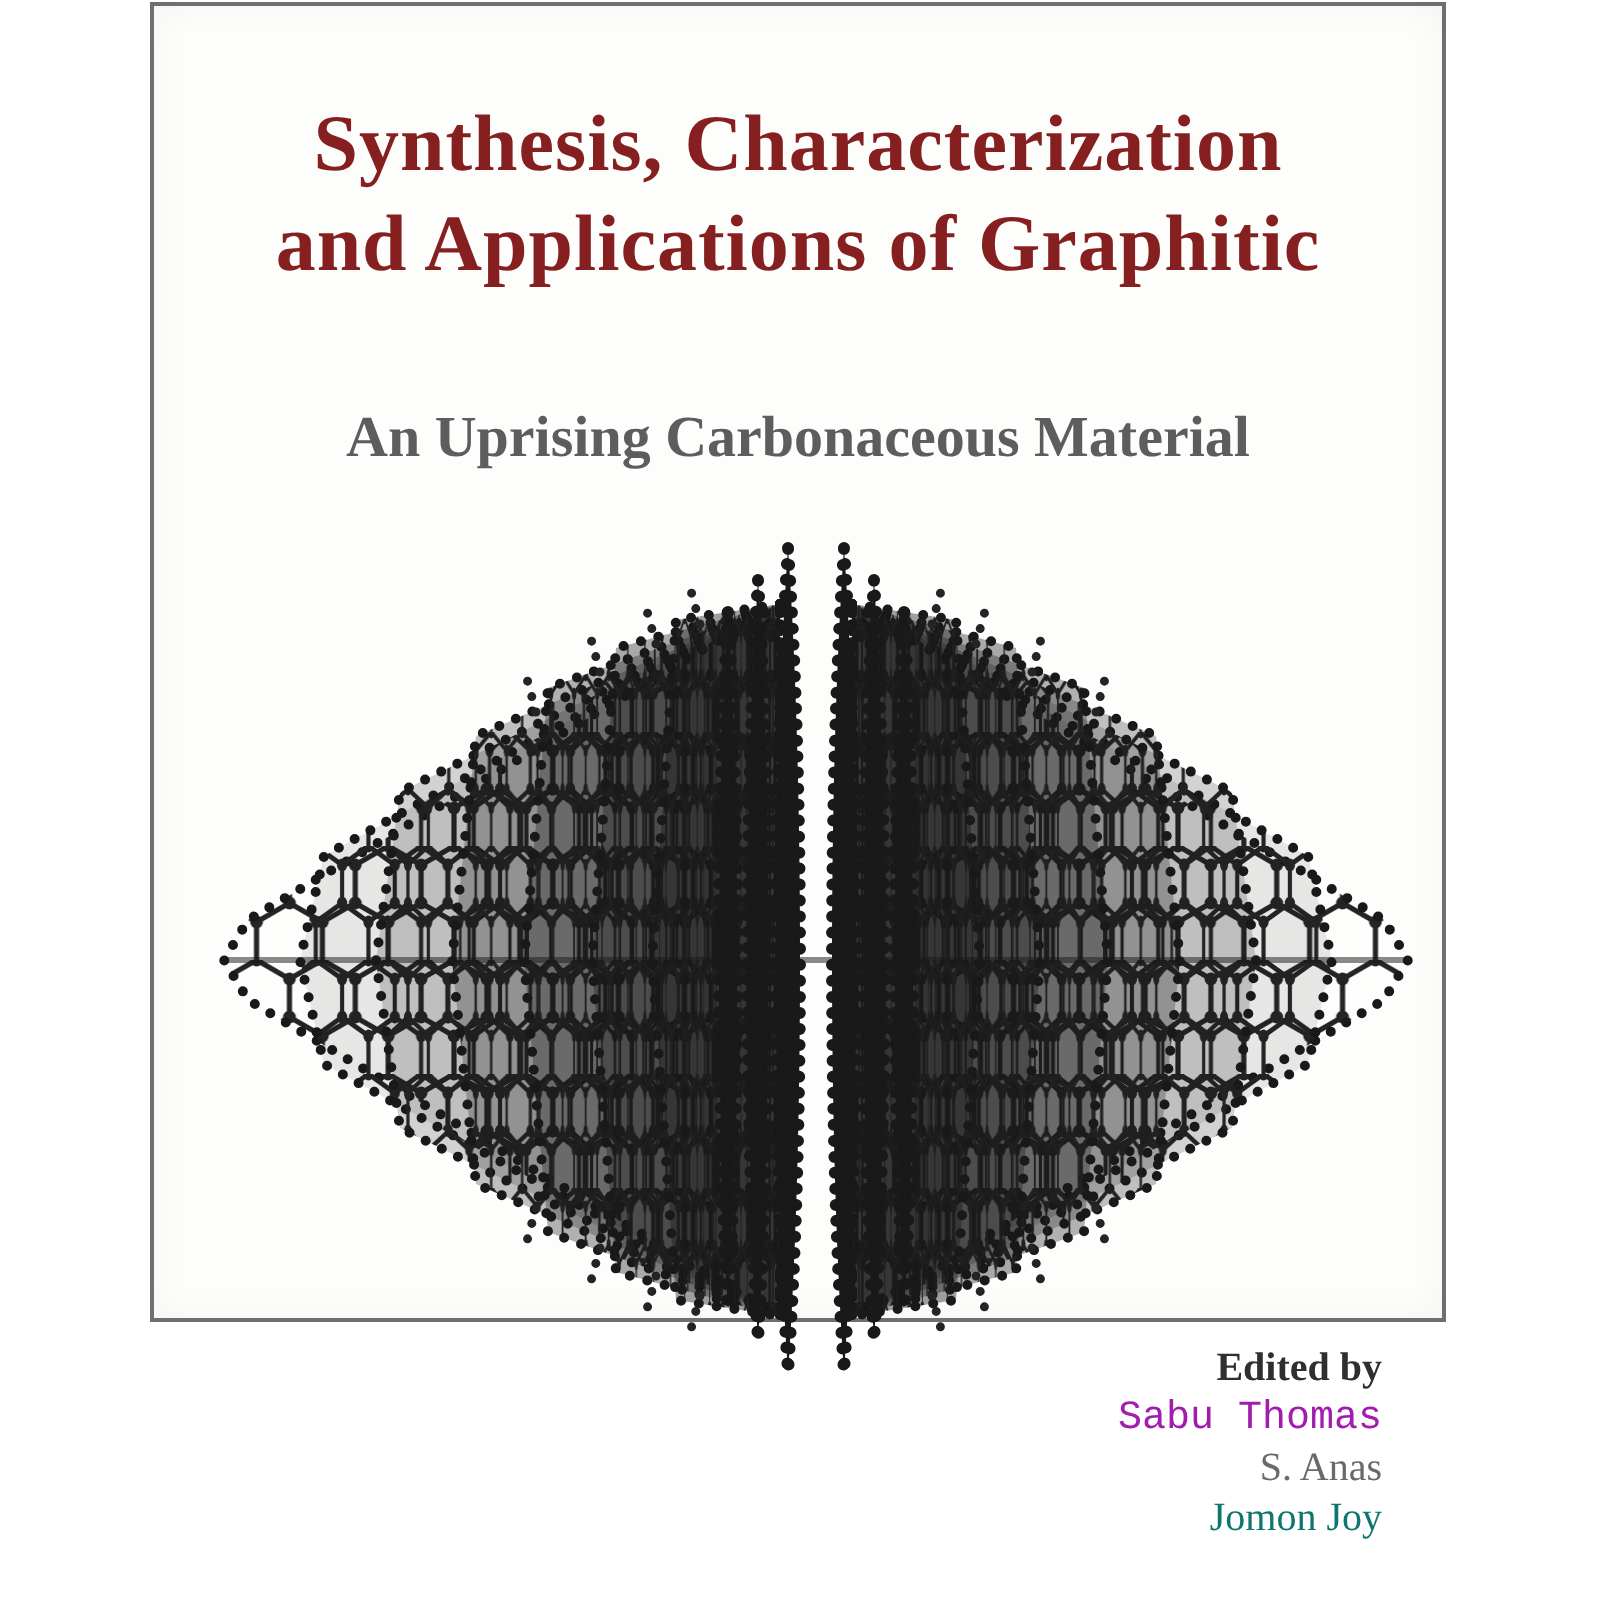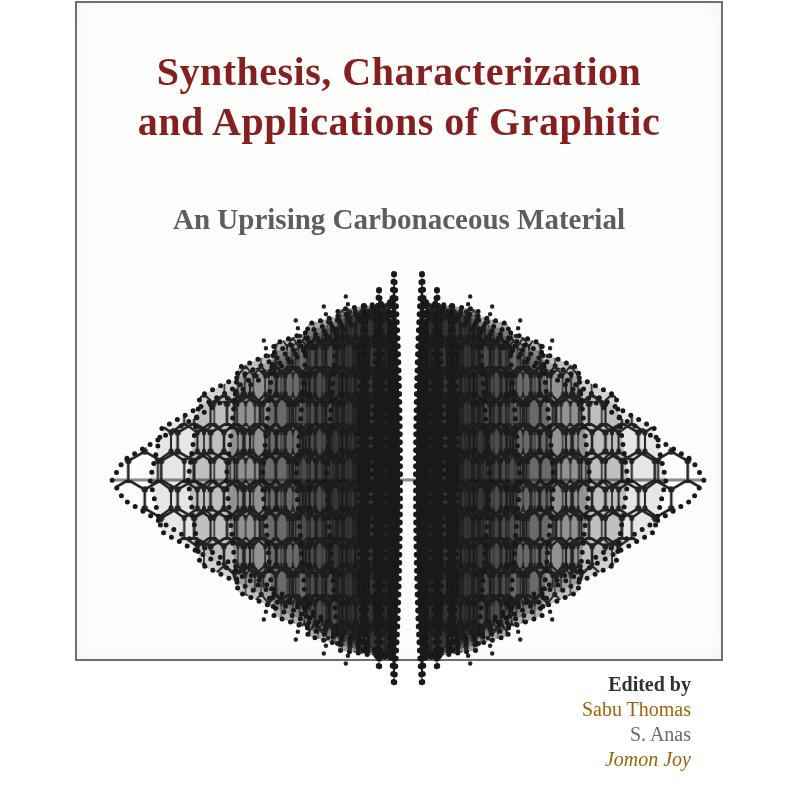--- a/index.html
+++ b/index.html
@@ -221,19 +221,19 @@
 
     <div class="title" style="color: rgb(134, 31, 31);">
       <span class="line">Synthesis, Characterization</span>
       <span class="line">and Applications of Graphitic</span>
     </div>
 
     <div class="subtitle" style="color: rgb(93, 93, 93);">An Uprising Carbonaceous Material</div>
 
     <div class="editors">
       <span class="edited-by" style="display: block; color: rgb(47, 47, 47); text-align: right;">Edited by</span>
-      <span class="editor-name" style="color: #a16207;">Sabu Thomas</span>
+      <span class="editor-name" style="color: #a21caf; font-family: Liberation Mono, monospace;">Sabu Thomas</span>
       <span class="editor-name" style="color: rgb(106, 106, 106);">S. Anas</span>
-      <span class="editor-name" style="color: #a16207; font-style: italic;">Jomon Joy</span>
+      <span class="editor-name" style="color: #0f766e;">Jomon Joy</span>
     </div>
 
   </div>
 </div>
 
 </body></html>

